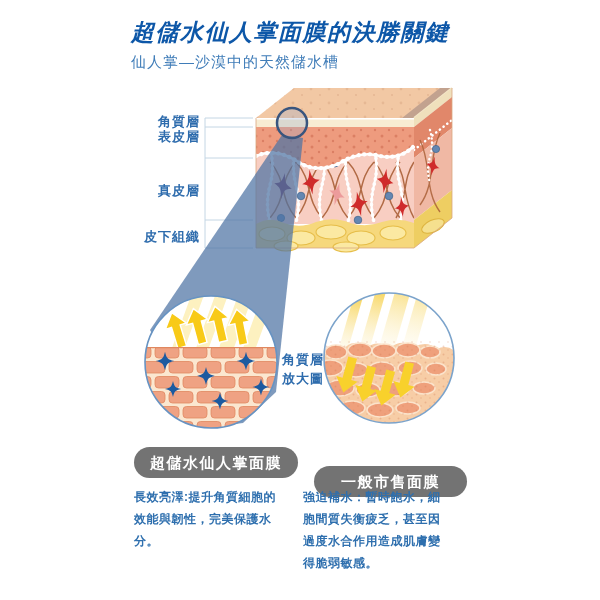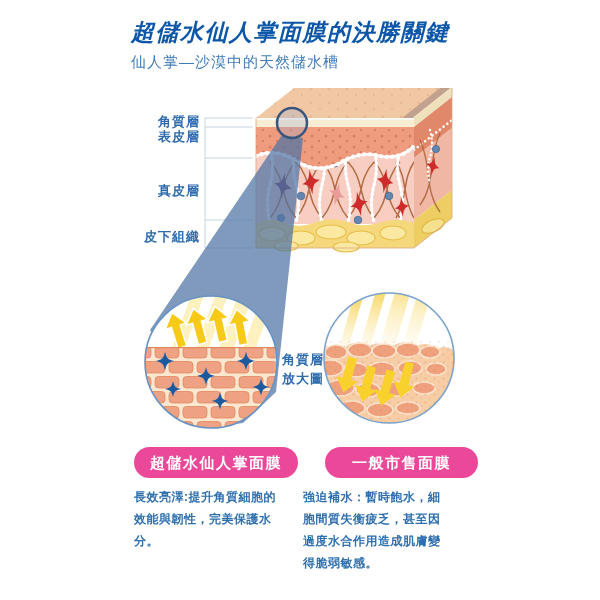--- a/index.html
+++ b/index.html
@@ -5,24 +5,24 @@
   html,body{margin:0;padding:0;}
   body{width:600px;height:600px;position:relative;background:#ffffff;overflow:hidden;
        font-family:"Liberation Sans","DejaVu Sans",sans-serif;}
   .abs{position:absolute;}
   #title{left:131px;top:17px;font-size:23px;font-weight:bold;color:#0d57a8;letter-spacing:1.5px;font-style:italic;}
   #subtitle{left:131px;top:53px;font-size:15px;font-weight:normal;color:#3f7cb8;letter-spacing:1px;}
   .layer-label{left:100px;width:100px;text-align:right;font-size:13px;font-weight:bold;
                color:#2e6cad;letter-spacing:1px;}
   #caption{left:282px;top:350px;font-size:13px;font-weight:bold;color:#2e6cad;
            line-height:19px;letter-spacing:1px;}
-  .badge{top:447px;height:31px;line-height:31px;border-radius:17px;background:#ec4899;
+  .badge{top:447px;height:31px;line-height:31px;border-radius:17px;background:#737373;
          color:#ffffff;font-size:15px;font-weight:bold;text-align:center;letter-spacing:1.5px;}
   #badge-left{left:134px;width:164px;}
-  #badge-right{left:325px;width:153px;}
+  #badge-right{left:314px;width:153px;margin-top:19px;}
   .desc{top:486px;font-size:12px;font-weight:bold;color:#2e6fae;line-height:22px;
         letter-spacing:.5px;word-break:break-all;}
   #desc-left{left:134px;width:150px;}
   #desc-right{left:303px;width:141px;}
   svg{position:absolute;left:0;top:0;}
 </style>
 </head>
 <body>
 
 <svg width="600" height="600" viewBox="0 0 600 600">

